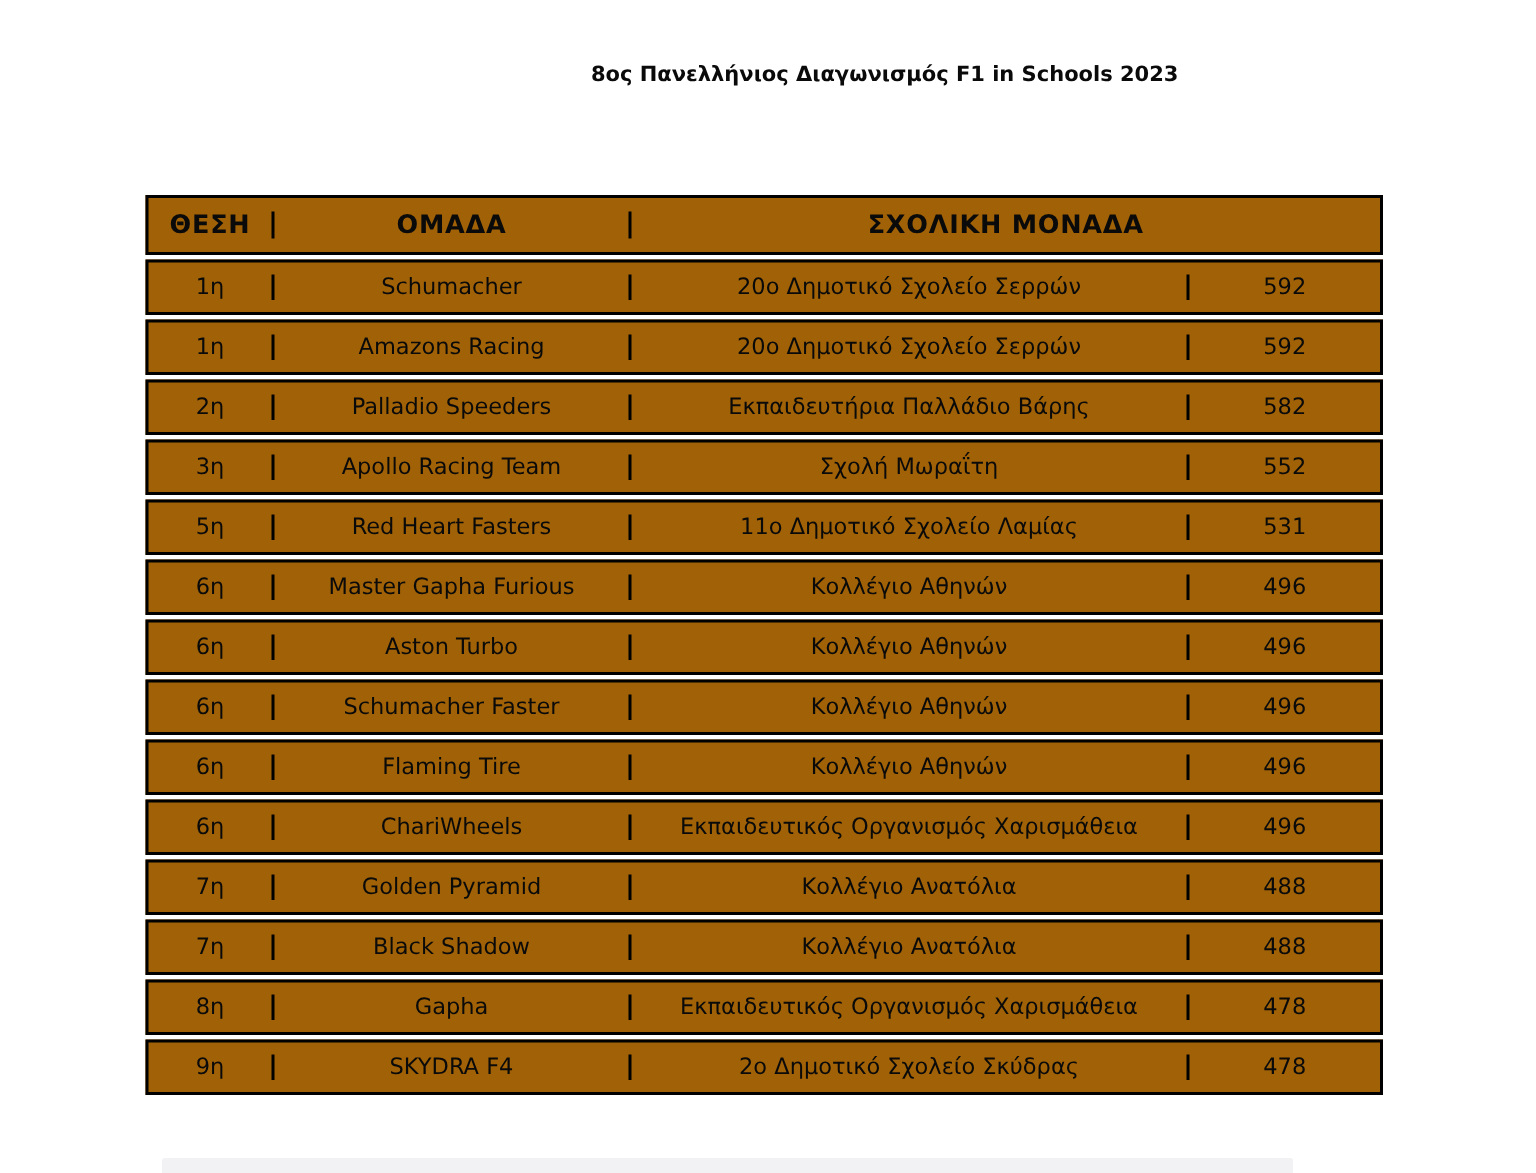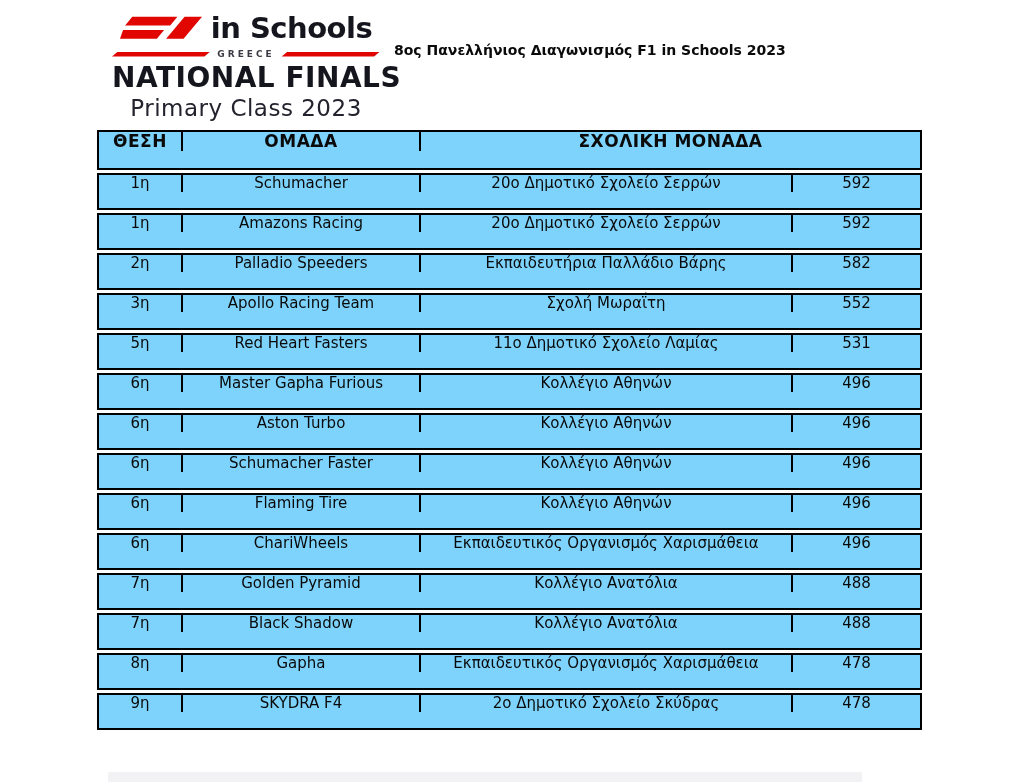--- a/index.html
+++ b/index.html
@@ -19,55 +19,38 @@
   .red-bar.right { clip-path:polygon(6% 0, 100% 0, 94% 100%, 0 100%); }
   .greece { font-size:9px; font-weight:bold; letter-spacing:3px; color:#3a3a44; white-space:nowrap; }
   .national-finals { margin-top:3px; font-size:28px; font-weight:800; color:#15151e; letter-spacing:0.5px; white-space:nowrap; }
   .class-line { margin-top:1px; font-size:23px; font-weight:500; color:#23232e; letter-spacing:0.5px; white-space:nowrap; }
 
   
   .page-title { position:absolute; left:394px; top:42px; font-size:14px; font-weight:bold; color:#0a0a0a; white-space:nowrap; }
 
   
   .results-table { position:absolute; left:97px; top:130px; width:825px; }
-  .trow { display:flex; align-items:flex-start; border:2px solid #000; background:#7dd3fc; height:37px; margin-top:3px; }
+  .trow { display:flex; align-items:center; border:2px solid #000; background:#a16207; height:37px; margin-top:3px; }
   .trow.header { height:40px; margin-top:0; }
   .cell { display:flex; align-items:center; justify-content:center; border-right:2px solid #000; font-size:15px; color:#0a0a0a; text-align:center; line-height:1.1; }
   .cell:last-child { border-right:none; }
   .c-pos    { width:84px; }
   .c-team   { width:238px; }
   .c-school { flex:1; }
   .c-points { width:127px; }
   .trow.header .cell { font-weight:bold; font-size:17px; letter-spacing:0.5px; }
 
   
   .footer-bar { position:absolute; left:108px; top:772px; width:754px; height:10px; background:#f2f1f3; border-radius:2px 2px 0 0; }
 </style>
 </head>
 <body>
 
 <div class="page">
 
-  <div class="logo">
-    <div class="logo-top">
-      <svg class="f1-mark" viewBox="0 0 160 44" xmlns="http://www.w3.org/2000/svg">
-        <polygon points="24,0 112,0 98,17 10,17" fill="#e10600"></polygon>
-        <polygon points="6,26 86,26 72,43 0,43" fill="#e10600"></polygon>
-        <polygon points="126,0 160,0 124,43 90,43" fill="#e10600"></polygon>
-      </svg>
-      <span class="in-schools">in Schools</span>
-    </div>
-    <div class="logo-divider">
-      <span class="red-bar left"></span>
-      <span class="greece">GREECE</span>
-      <span class="red-bar right"></span>
-    </div>
-    <div class="national-finals">NATIONAL FINALS</div>
-    <div class="class-line">Primary Class 2023</div>
-  </div>
 
   <div class="page-title">8ος Πανελλήνιος Διαγωνισμός F1 in Schools 2023</div>
 
   <div class="results-table">
     <div class="trow header">
       <div class="cell c-pos">ΘΕΣΗ</div>
       <div class="cell c-team">ΟΜΑΔΑ</div>
       <div class="cell c-school">ΣΧΟΛΙΚΗ ΜΟΝΑΔΑ</div>
     </div>
     <div id="table-body">

